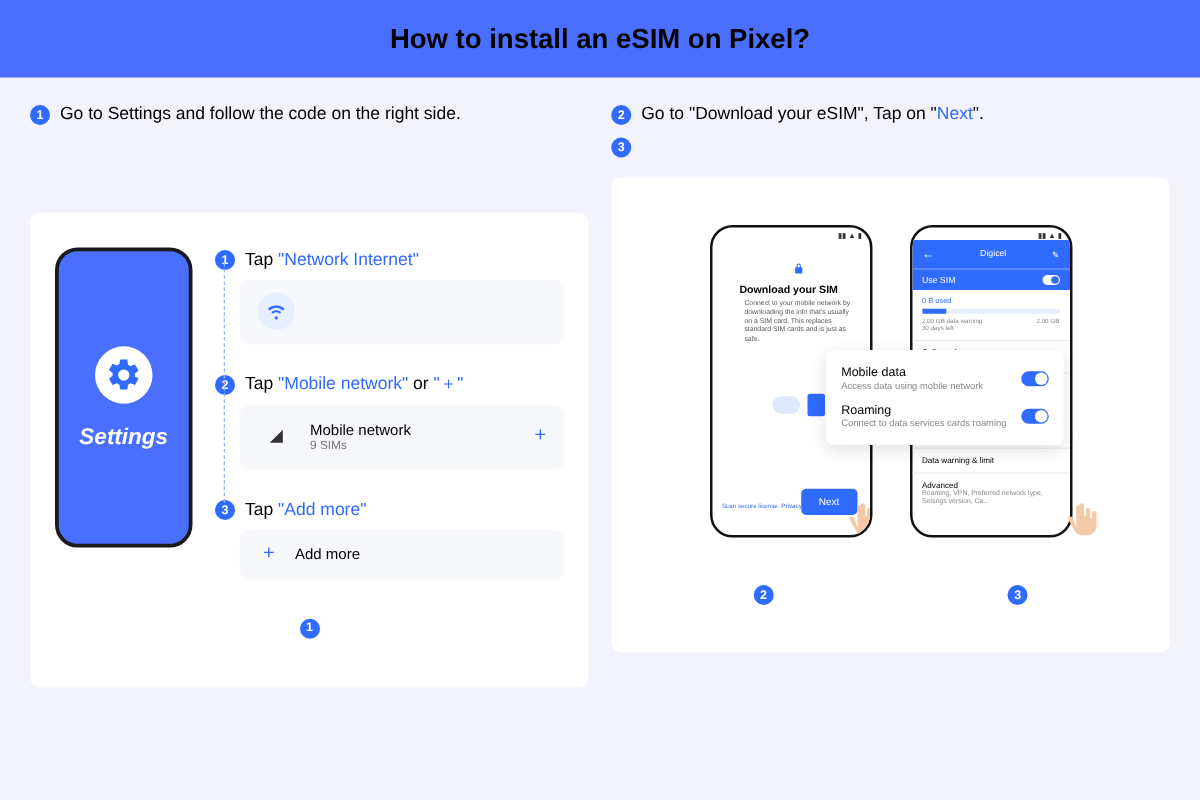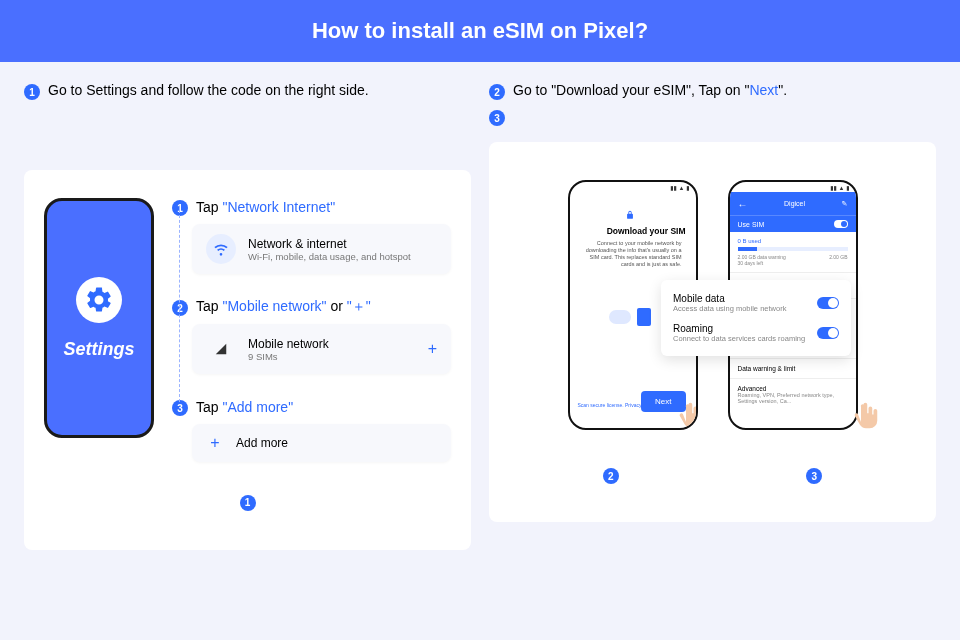--- a/index.html
+++ b/index.html
@@ -1,17 +1,17 @@
 <!DOCTYPE html>
 <html><head>
 <meta charset="utf-8">
 <style>
   * { box-sizing: border-box; margin: 0; padding: 0; }
   body { font-family: 'Segoe UI', Tahoma, sans-serif; background: #f2f3fc; width: 960px; height: 640px; overflow: hidden; }
-  .header { background: #4a6fff; color: #ffffff; text-align: center; padding: 18px 0; font-size: 22px; font-weight: 600; }
+  .header { background: #4a6fff; color: #000000; text-align: center; padding: 18px 0; font-size: 22px; font-weight: 600; }
   .content { display: flex; gap: 18px; padding: 20px 24px 0 24px; }
   .col { flex: 1; }
   .intro { display: flex; align-items: flex-start; gap: 8px; font-size: 14px; margin-bottom: 28px; min-height: 60px; }
   .intro-right .intro { margin-bottom: 8px; min-height: auto; }
   .badge { width: 16px; height: 16px; border-radius: 50%; background: #2f6bff; color: #fff; font-size: 10px; display: inline-flex; align-items: center; justify-content: center; flex-shrink: 0; margin-top: 2px; font-weight: 600; }
   .hl { color: #2f6bff; }
   .panel { background: #fff; border-radius: 8px; padding: 28px 20px 20px 20px; min-height: 380px; }
   .left-inner { display: flex; gap: 18px; }
   .phone-mock { width: 110px; height: 240px; border: 3px solid #1a1a1a; border-radius: 18px; display: flex; flex-direction: column; align-items: center; justify-content: center; background: #4a6fff; color: #fff; }
   .gear { width: 46px; height: 46px; border-radius: 50%; background: #fff; display: flex; align-items: center; justify-content: center; margin-bottom: 16px; }
@@ -26,21 +26,21 @@
   .card .title { font-size: 12px; font-weight: 500; }
   .card .sub { font-size: 9.5px; color: #777; }
   .card .plus { margin-left: auto; color: #2f6bff; font-size: 16px; }
   .add-plus{ width:18px; height:18px; display:flex; align-items:center; justify-content:center; color:#2f6bff; font-size:16px; }
   .foot-badges { text-align:center; margin-top:30px; }
   .foot-badges .badge { margin:0 auto; }
   
   .right-inner{ display:flex; gap:30px; justify-content:center; position:relative; padding-top:10px;}
   .mini-phone{ width:130px; height:250px; border:2px solid #111; border-radius:18px; background:#fff; position:relative; overflow:hidden; font-size:7px; }
   .statusbar{ height:10px; display:flex; justify-content:space-between; padding:2px 6px; font-size:6px; color:#333;}
-  .p2-body{ padding:18px 10px 0 5px; text-align:right; }
+  .p2-body{ padding:18px 10px 0 22px; text-align:left; }
   .p2-lock{ width:10px; height:10px; margin:0 auto 6px auto; color:#2f6bff; }
   .p2-title{ font-size:8.5px; font-weight:600; margin-bottom:4px;}
   .p2-desc{ font-size:5.5px; color:#555; line-height:1.3; padding:0 4px;}
   .p2-cloud{ margin:30px auto 30px auto; width:60px; height:36px; display:flex; align-items:center; justify-content:center; gap:6px;}
   .cloud-shape{ width:22px; height:14px; background:#dfe8ff; border-radius:8px 8px 8px 8px; position:relative;}
   .sim-shape{ width:14px; height:18px; background:#2f6bff; border-radius:2px; position:relative;}
   .p2-next{ position:absolute; bottom:16px; right:10px; background:#2f6bff; color:#fff; font-size:8px; padding:6px 14px; border-radius:4px;}
   .p2-foot{ position:absolute; bottom:20px; left:8px; font-size:5px; color:#2f6bff;}
   .hand{ position:absolute; width:30px; height:34px; }
   .hand.h1{ bottom:-6px; right:-10px;}
@@ -96,24 +96,20 @@
             <div class="step-head">
               <span class="badge">1</span>
               <span><span>Tap </span><span class="hl">"Network Internet"</span></span>
             </div>
             <div class="card">
               <div class="ic wifi-ic">
                   <svg width="16" height="16" viewBox="0 0 24 24" fill="currentColor">
                     <path d="M12 18a2 2 0 1 0 2 2 2 2 0 0 0-2-2zm-6-5a9 9 0 0 1 12 0l-2 2a6 6 0 0 0-8 0zm-4-4a15 15 0 0 1 20 0l-2 2a12 12 0 0 0-16 0z"></path>
                   </svg>
                 </div>
-              <div>
-                <div class="title">Network &amp; internet</div>
-                <div class="sub">Wi-Fi, mobile, data usage, and hotspot</div>
-              </div>
             </div>
           </div>
 
           <div>
             <div class="step-head">
               <span class="badge">2</span>
               <span><span>Tap </span><span class="hl">"Mobile network"</span><span> or </span><span class="hl">"＋"</span></span>
             </div>
             <div class="card">
               <div class="ic" style="background:transparent">

